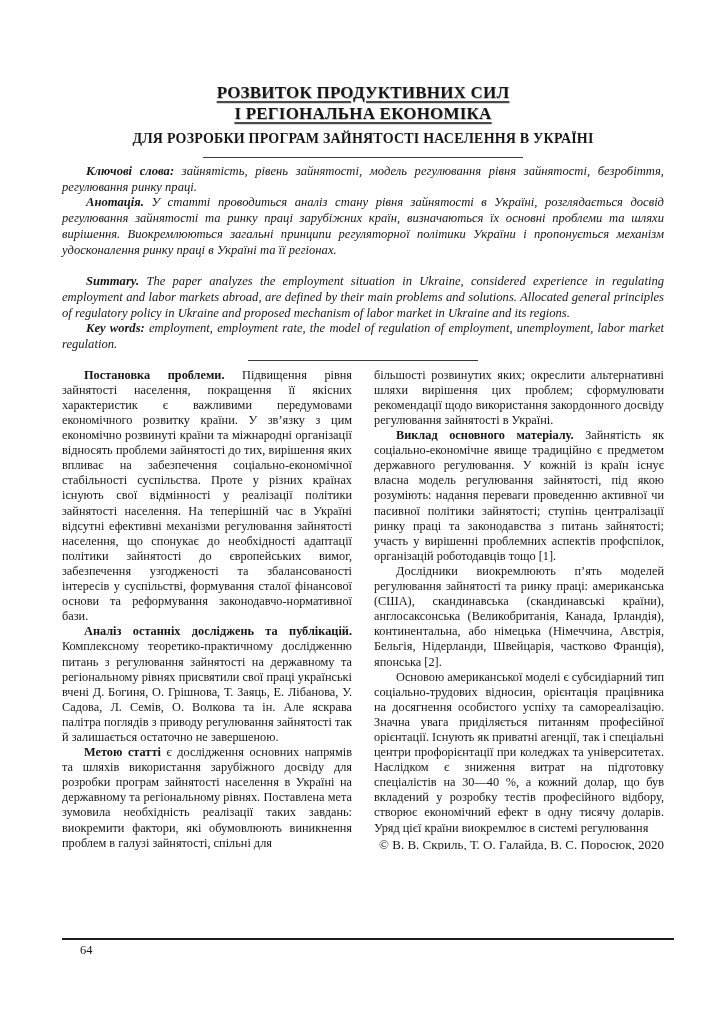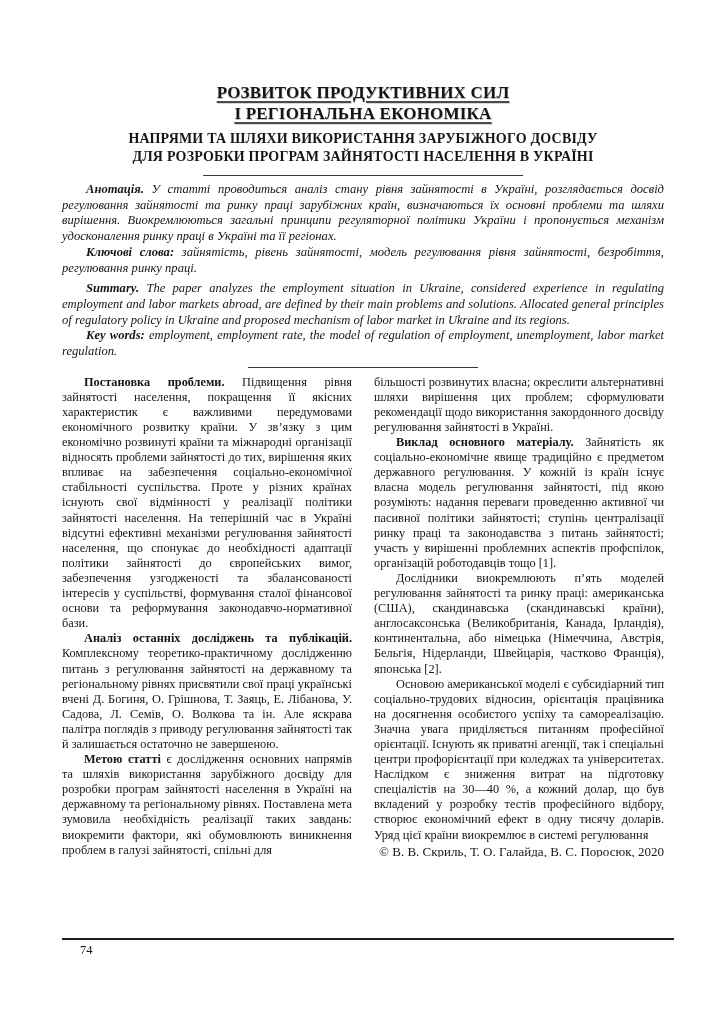--- a/index.html
+++ b/index.html
@@ -61,21 +61,21 @@
   .sep.sep2 { width: 230px; margin-top: 7px; }
 
   .abstract {
     margin-top: 6px;
     font-size: 12.6px;
     font-style: italic;
     line-height: 15.7px;
     text-align: justify;
   }
   .abstract p { margin: 0; text-indent: 24px; }
-  .abstract p.gap { margin-top: 5px; }
+  .abstract p.gap { margin-top: 16px; }
   .abstract b { font-style: italic; }
 
   .columns {
     display: flex;
     gap: 22px;
     margin-top: 7px;
     font-size: 12.3px;
     line-height: 15.1px;
     text-align: justify;
     height: 482px;
@@ -106,48 +106,47 @@
 <div class="page">
   <div class="content">
 
     <div class="journal-title">
       <div><span class="u">РОЗВИТОК ПРОДУКТИВНИХ СИЛ</span></div>
       <div><span class="u">І РЕГІОНАЛЬНА ЕКОНОМІКА</span></div>
     </div>
 
 
     <div class="article-title">
-      <div>НАПРЯМИ ТА ШЛЯХИ ВИКОРИСТАННЯ ЗАРУБІЖНОГО ДОСВІДУ</div>
       <div>ДЛЯ РОЗРОБКИ ПРОГРАМ ЗАЙНЯТОСТІ НАСЕЛЕННЯ В УКРАЇНІ</div>
     </div>
 
     <div class="sep"></div>
 
     <div class="abstract">
+      <p><b>Ключові слова:</b><span> зайнятість, рівень зайнятості, модель регулювання рівня зайнятості, безробіття, регулювання ринку праці.</span></p>
       <p><b>Анотація.</b><span> У статті проводиться аналіз стану рівня зайнятості в Україні, розглядається досвід регулювання зайнятості та ринку праці зарубіжних країн, визначаються їх основні проблеми та шляхи вирішення. Виокремлюються загальні принципи регуляторної політики України і пропонується механізм удосконалення ринку праці в Україні та її регіонах.</span></p>
-      <p><b>Ключові слова:</b><span> зайнятість, рівень зайнятості, модель регулювання рівня зайнятості, безробіття, регулювання ринку праці.</span></p>
       <p class="gap"><b>Summary.</b><span> The paper analyzes the employment situation in Ukraine, considered experience in regulating employment and labor markets abroad, are defined by their main problems and solutions. Allocated general principles of regulatory policy in Ukraine and proposed mechanism of labor market in Ukraine and its regions.</span></p>
       <p><b>Key words:</b><span> employment, employment rate, the model of regulation of employment, unemployment, labor market regulation.</span></p>
     </div>
 
     <div class="sep sep2"></div>
 
     <div class="columns">
       <div class="col">
         <p class="body-p"><b>Постановка проблеми.</b><span> Підвищення рівня зайнятості населення, покращення її якісних характеристик є важливими передумовами економічного розвитку країни. У зв’язку з цим економічно розвинуті країни та міжнародні організації відносять проблеми зайнятості до тих, вирішення яких впливає на забезпечення соціально-економічної стабільності суспільства. Проте у різних країнах існують свої відмінності у реалізації політики зайнятості населення. На теперішній час в Україні відсутні ефективні механізми регулювання зайнятості населення, що спонукає до необхідності адаптації політики зайнятості до європейських вимог, забезпечення узгодженості та збалансованості інтересів у суспільстві, формування сталої фінансової основи та реформування законодавчо-нормативної бази.</span></p>
         <p class="body-p"><b>Аналіз останніх досліджень та публікацій.</b><span> Комплексному теоретико-практичному дослідженню питань з регулювання зайнятості на державному та регіональному рівнях присвятили свої праці українські вчені Д. Богиня, О. Грішнова, Т. Заяць, Е. Лібанова, У. Садова, Л. Семів, О. Волкова та ін. Але яскрава палітра поглядів з приводу регулювання зайнятості так й залишається остаточно не завершеною.</span></p>
         <p class="body-p"><b>Метою статті</b><span> є дослідження основних напрямів та шляхів використання зарубіжного досвіду для розробки програм зайнятості населення в Україні на державному та регіональному рівнях. Поставлена мета зумовила необхідність реалізації таких завдань: виокремити фактори, які обумовлюють виникнення проблем в галузі зайнятості, спільні для</span></p>
       </div>
       <div class="col">
-        <p class="body-p cont"><span>більшості розвинутих власна; окреслити альтернативні шляхи вирішення цих проблем; сформулювати рекомендації щодо використання закордонного досвіду регулювання зайнятості в Україні.</span></p>
+        <p class="body-p cont"><span>більшості розвинутих яких; окреслити альтернативні шляхи вирішення цих проблем; сформулювати рекомендації щодо використання закордонного досвіду регулювання зайнятості в Україні.</span></p>
         <p class="body-p"><b>Виклад основного матеріалу.</b><span> Зайнятість як соціально-економічне явище традиційно є предметом державного регулювання. У кожній із країн існує власна модель регулювання зайнятості, під якою розуміють: надання переваги проведенню активної чи пасивної політики зайнятості; ступінь централізації ринку праці та законодавства з питань зайнятості; участь у вирішенні проблемних аспектів профспілок, організацій роботодавців тощо [1].</span></p>
         <p class="body-p"><span>Дослідники виокремлюють п’ять моделей регулювання зайнятості та ринку праці: американська (США), скандинавська (скандинавські країни), англосаксонська (Великобританія, Канада, Ірландія), континентальна, або німецька (Німеччина, Австрія, Бельгія, Нідерланди, Швейцарія, частково Франція), японська [2].</span></p>
         <p class="body-p"><span>Основою американської моделі є субсидіарний тип соціально-трудових відносин, орієнтація працівника на досягнення особистого успіху та самореалізацію. Значна увага приділяється питанням професійної орієнтації. Існують як приватні агенції, так і спеціальні центри профорієнтації при коледжах та університетах. Наслідком є зниження витрат на підготовку спеціалістів на 30—40 %, а кожний долар, що був вкладений у розробку тестів професійного відбору, створює економічний ефект в одну тисячу доларів. Уряд цієї країни виокремлює в системі регулювання</span></p>
         <div class="copyright">© В. В. Скриль, Т. О. Галайда, В. С. Поросюк, 2020</div>
       </div>
     </div>
 
   </div>
 
   <div class="footer">
-    <div class="page-number">74</div>
+    <div class="page-number">64</div>
   </div>
 </div>
 
 </body></html>

